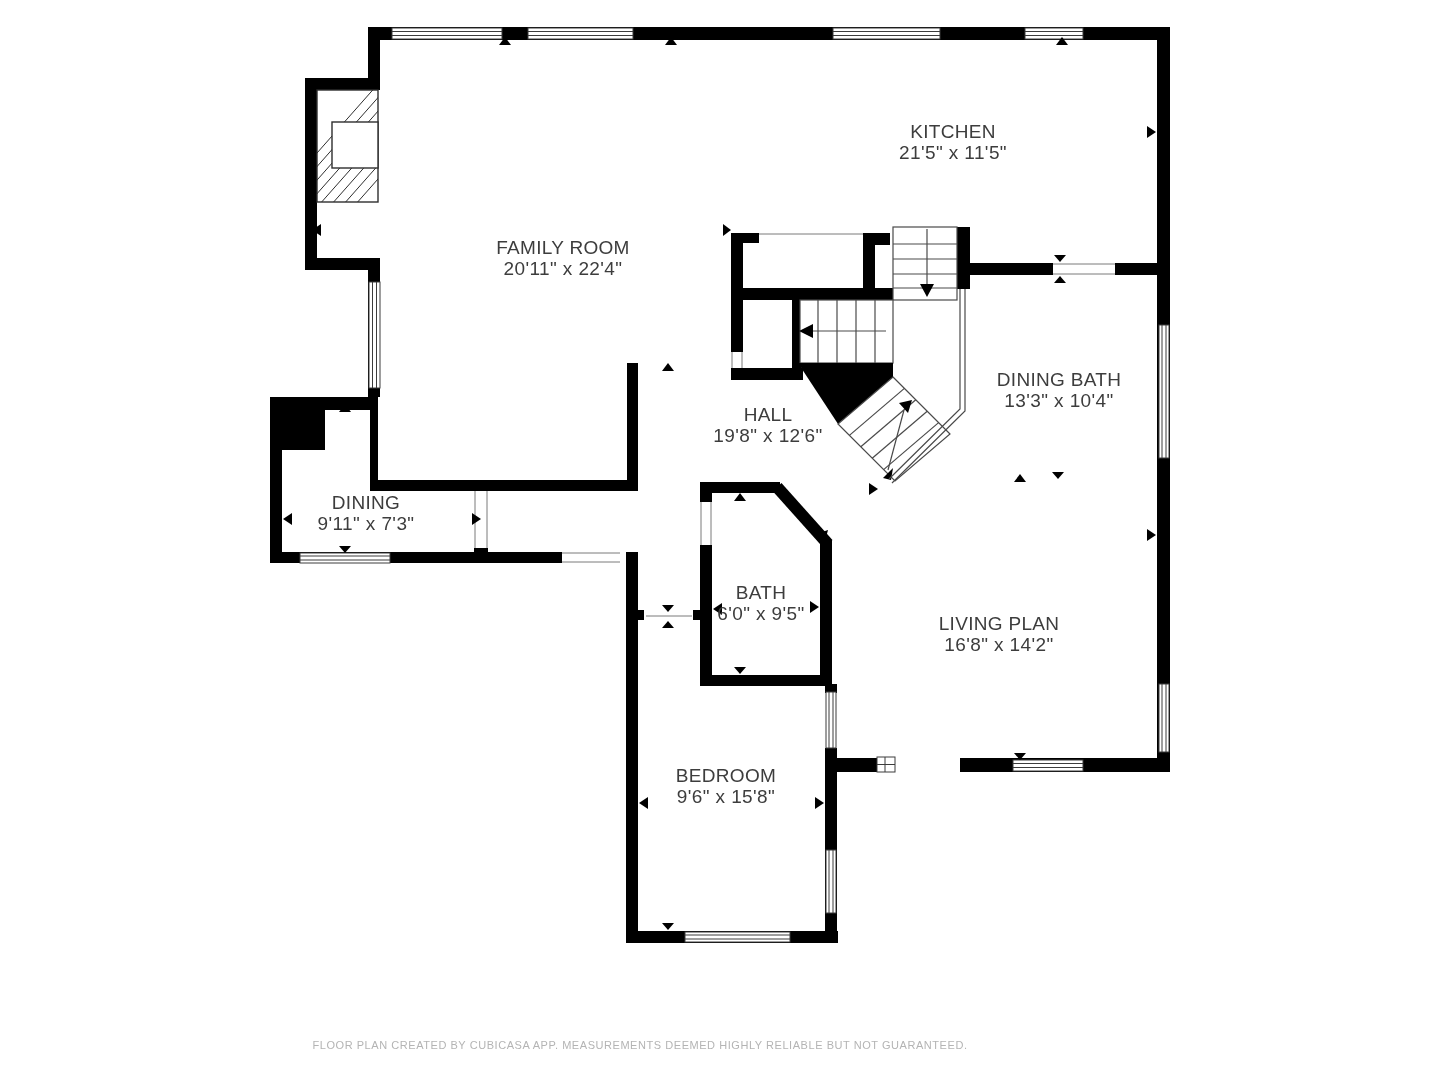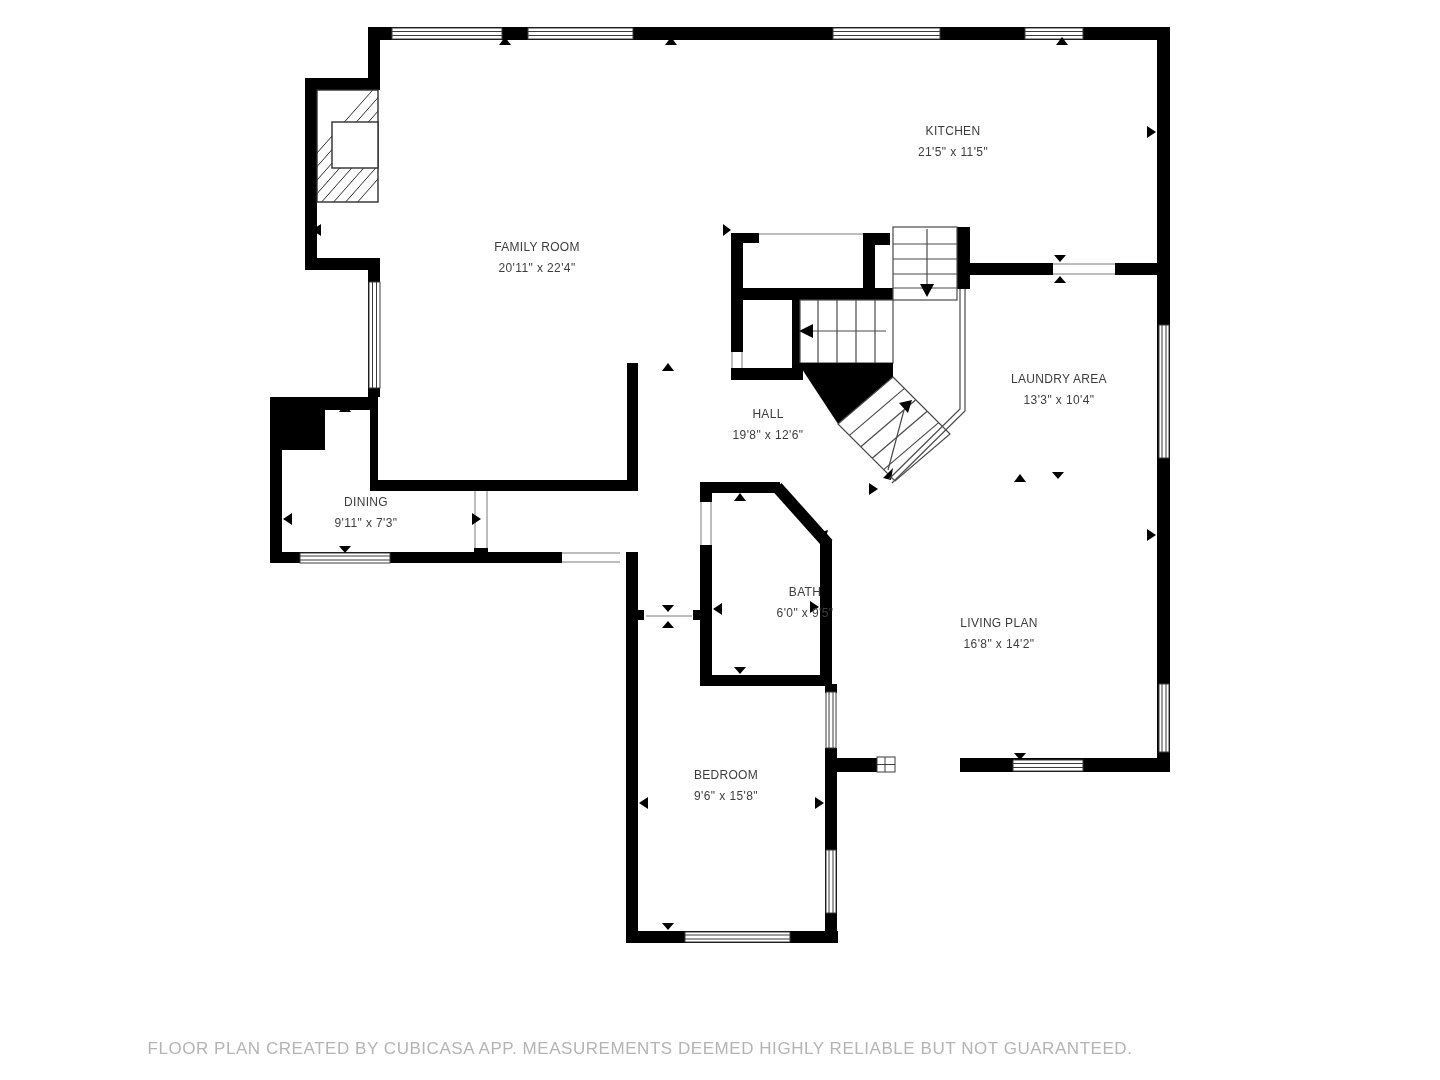--- a/index.html
+++ b/index.html
@@ -1,23 +1,23 @@
 <!DOCTYPE html>
 <html><head>
 <meta charset="utf-8">
 <style>
   html,body{margin:0;padding:0;background:#ffffff;}
   #canvas{position:relative;width:1440px;height:1080px;background:#ffffff;overflow:hidden;
           font-family:"Liberation Sans","DejaVu Sans",sans-serif;}
   #plan-svg{position:absolute;left:0;top:0;}
   .room-label{position:absolute;transform:translateX(-50%);text-align:center;
-              color:#3d3d3d;font-size:12px;line-height:21px;letter-spacing:0.3px;white-space:nowrap;}
+              color:#3d3d3d;font-size:19px;line-height:21px;letter-spacing:0.3px;white-space:nowrap;}
   .room-label .dims{letter-spacing:0.4px;}
   .footer-note{position:absolute;left:0;top:1039px;width:1280px;text-align:center;
-               color:#b4b4b4;font-size:17px;letter-spacing:0.55px;white-space:nowrap;}
+               color:#b4b4b4;font-size:11px;letter-spacing:0.55px;white-space:nowrap;}
   .wall{fill:#000000;stroke:none;}
   .thin{stroke:#7a7a7a;stroke-width:1;fill:none;}
   .winframe{fill:#ffffff;stroke:#3c3c3c;stroke-width:1;}
   .winline{stroke:#3c3c3c;stroke-width:1;fill:none;}
   .stairline{stroke:#4a4a4a;stroke-width:1.2;fill:none;}
   .stairfill{fill:#ffffff;stroke:#4a4a4a;stroke-width:1.2;}
   .marker{fill:#000000;stroke:none;}
   .hatchline{stroke:#2e2e2e;stroke-width:1;}
   .fpbox{fill:#ffffff;stroke:#2e2e2e;stroke-width:1.4;}
 </style>
@@ -242,41 +242,41 @@
       <polygon class="marker" points="1014,482 1026,482 1020,474"></polygon>
       <polygon class="marker" points="1052,472 1064,472 1058,479"></polygon>
       <polygon class="marker" points="869,483 869,495 878,489"></polygon>
       <polygon class="marker" points="1014,753 1026,753 1020,760"></polygon>
       <polygon class="marker" points="321,224 321,236 312,230"></polygon>
       <polygon class="marker" points="723,224 723,236 731,230"></polygon>
       <polygon class="marker" points="662,371 674,371 668,363"></polygon>
     </g>
   </svg>
 
-  <div class="room-label" style="left:537px;top:237px">
+  <div class="room-label" style="left:563px;top:237px">
     <div class="name">FAMILY ROOM</div>
     <div class="dims">20'11" x 22'4"</div>
   </div>
   <div class="room-label" style="left:953px;top:121px">
     <div class="name">KITCHEN</div>
     <div class="dims">21'5" x 11'5"</div>
   </div>
   <div class="room-label" style="left:1059px;top:369px">
-    <div class="name">LAUNDRY AREA</div>
+    <div class="name">DINING BATH</div>
     <div class="dims">13'3" x 10'4"</div>
   </div>
   <div class="room-label" style="left:768px;top:404px">
     <div class="name">HALL</div>
     <div class="dims">19'8" x 12'6"</div>
   </div>
   <div class="room-label" style="left:366px;top:492px">
     <div class="name">DINING</div>
     <div class="dims">9'11" x 7'3"</div>
   </div>
-  <div class="room-label" style="left:805px;top:582px">
+  <div class="room-label" style="left:761px;top:582px">
     <div class="name">BATH</div>
     <div class="dims">6'0" x 9'5"</div>
   </div>
   <div class="room-label" style="left:999px;top:613px">
     <div class="name">LIVING PLAN</div>
     <div class="dims">16'8" x 14'2"</div>
   </div>
   <div class="room-label" style="left:726px;top:765px">
     <div class="name">BEDROOM</div>
     <div class="dims">9'6" x 15'8"</div>

